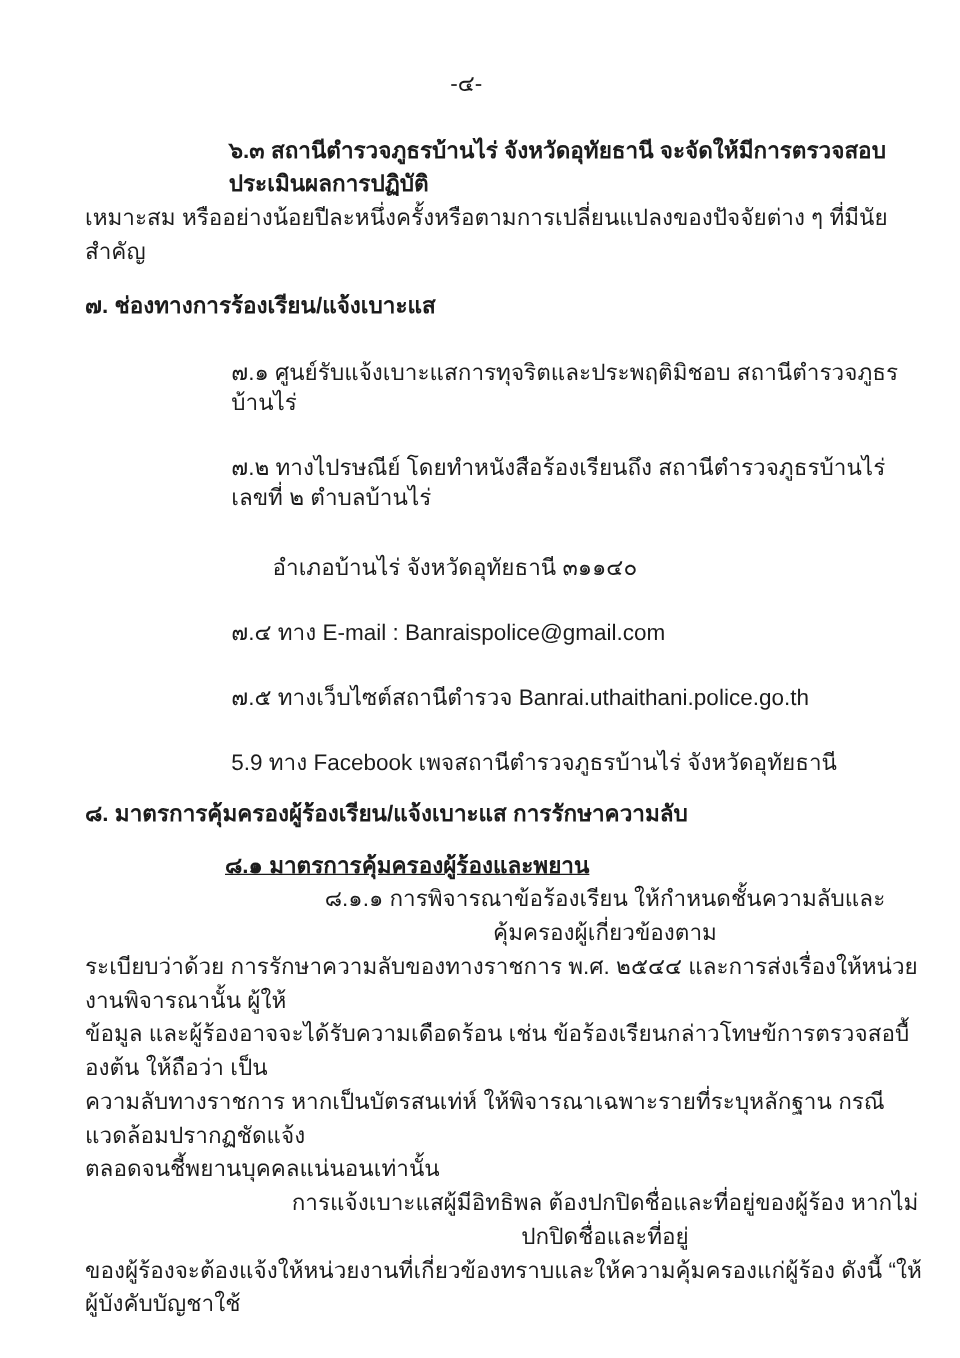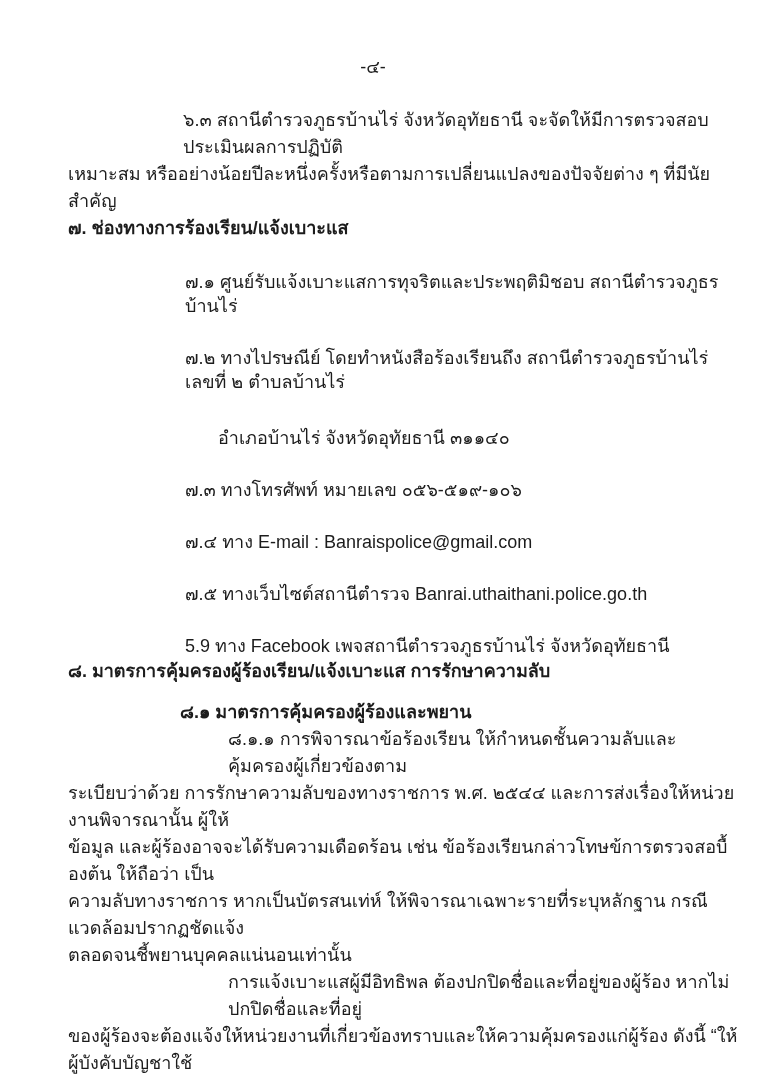--- a/index.html
+++ b/index.html
@@ -24,42 +24,41 @@
     margin-bottom: 26px;
     
     margin-right: 60px;
   }
   .content { width: 672px; }
   .line {
     line-height: 27px;
     white-space: normal;
   }
   
-  .first-line-indent   { padding-left: 115px; }  
+  .first-line-indent   { padding-left: 115px; font-weight: bold; }  
   .continuation        { padding-left: 0; }      
-  .section-heading     { font-weight: bold; margin-top: 0; margin-bottom: 8px; }
-  .sub-heading         { font-weight: bold; padding-left: 112px; margin-top: 14px; }
+  .section-heading     { font-weight: bold; margin-top: 16px; margin-bottom: 8px; }
+  .sub-heading         { font-weight: bold; padding-left: 112px; margin-top: 14px; text-decoration: underline; }
   .list-item           { padding-left: 117px; line-height: 24px; margin-top: 28px; }
   .list-continuation   { padding-left: 150px; line-height: 24px; margin-top: 32px; }
-  .sub-item-first-line { padding-left: 160px; }
+  .sub-item-first-line { padding-left: 160px; text-align: center; }
 </style>
 </head>
 <body>
 
 <div class="page">
   <div class="page-number">-๔-</div>
 
   <div class="content">
       <div class="line first-line-indent">๖.๓ สถานีตำรวจภูธรบ้านไร่ จังหวัดอุทัยธานี จะจัดให้มีการตรวจสอบ ประเมินผลการปฏิบัติ</div>
       <div class="line continuation">เหมาะสม หรืออย่างน้อยปีละหนึ่งครั้งหรือตามการเปลี่ยนแปลงของปัจจัยต่าง ๆ ที่มีนัยสำคัญ</div>
       <div class="line section-heading">๗. ช่องทางการร้องเรียน/แจ้งเบาะแส</div>
       <div class="line list-item">๗.๑ ศูนย์รับแจ้งเบาะแสการทุจริตและประพฤติมิชอบ สถานีตำรวจภูธรบ้านไร่</div>
       <div class="line list-item">๗.๒ ทางไปรษณีย์ โดยทำหนังสือร้องเรียนถึง สถานีตำรวจภูธรบ้านไร่ เลขที่ ๒ ตำบลบ้านไร่</div>
       <div class="line list-continuation">อำเภอบ้านไร่ จังหวัดอุทัยธานี ๓๑๑๔๐</div>
-      <div class="line list-item">๗.๓ ทางโทรศัพท์ หมายเลข ๐๕๖-๕๑๙-๑๐๖</div>
       <div class="line list-item">๗.๔ ทาง E-mail :  Banraispolice@gmail.com</div>
       <div class="line list-item">๗.๕ ทางเว็บไซต์สถานีตำรวจ Banrai.uthaithani.police.go.th</div>
       <div class="line list-item">5.9 ทาง Facebook เพจสถานีตำรวจภูธรบ้านไร่ จังหวัดอุทัยธานี</div>
       <div class="line section-heading">๘. มาตรการคุ้มครองผู้ร้องเรียน/แจ้งเบาะแส การรักษาความลับ</div>
       <div class="line sub-heading">๘.๑ มาตรการคุ้มครองผู้ร้องและพยาน</div>
       <div class="line sub-item-first-line">๘.๑.๑ การพิจารณาข้อร้องเรียน ให้กำหนดชั้นความลับและคุ้มครองผู้เกี่ยวข้องตาม</div>
       <div class="line continuation">ระเบียบว่าด้วย การรักษาความลับของทางราชการ พ.ศ. ๒๕๔๔ และการส่งเรื่องให้หน่วยงานพิจารณานั้น ผู้ให้</div>
       <div class="line continuation">ข้อมูล และผู้ร้องอาจจะได้รับความเดือดร้อน เช่น ข้อร้องเรียนกล่าวโทษข้การตรวจสอบื้องต้น ให้ถือว่า เป็น</div>
       <div class="line continuation">ความลับทางราชการ หากเป็นบัตรสนเท่ห์ ให้พิจารณาเฉพาะรายที่ระบุหลักฐาน กรณีแวดล้อมปรากฏชัดแจ้ง</div>
       <div class="line continuation">ตลอดจนชี้พยานบุคคลแน่นอนเท่านั้น</div>

